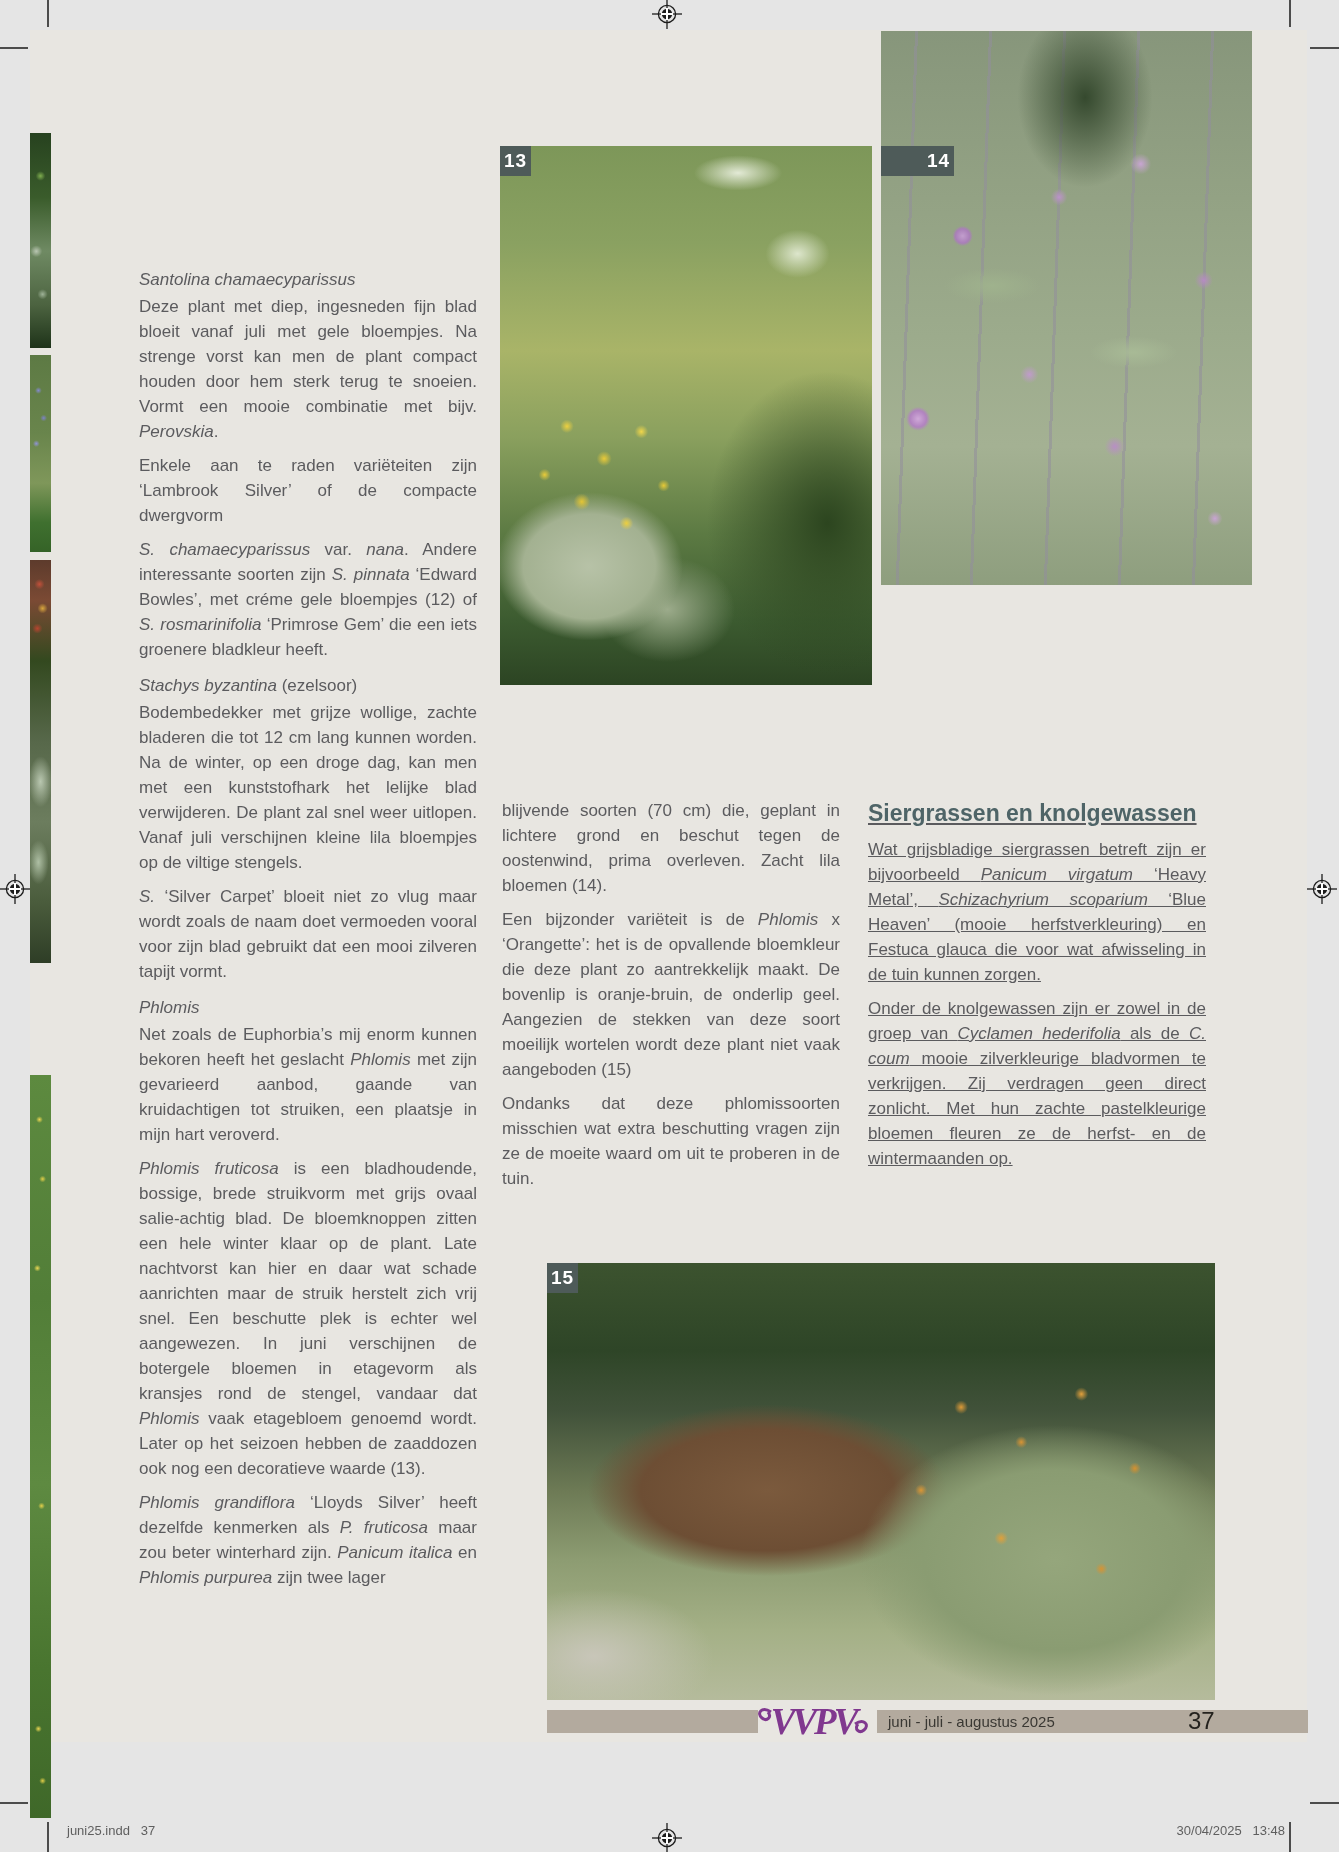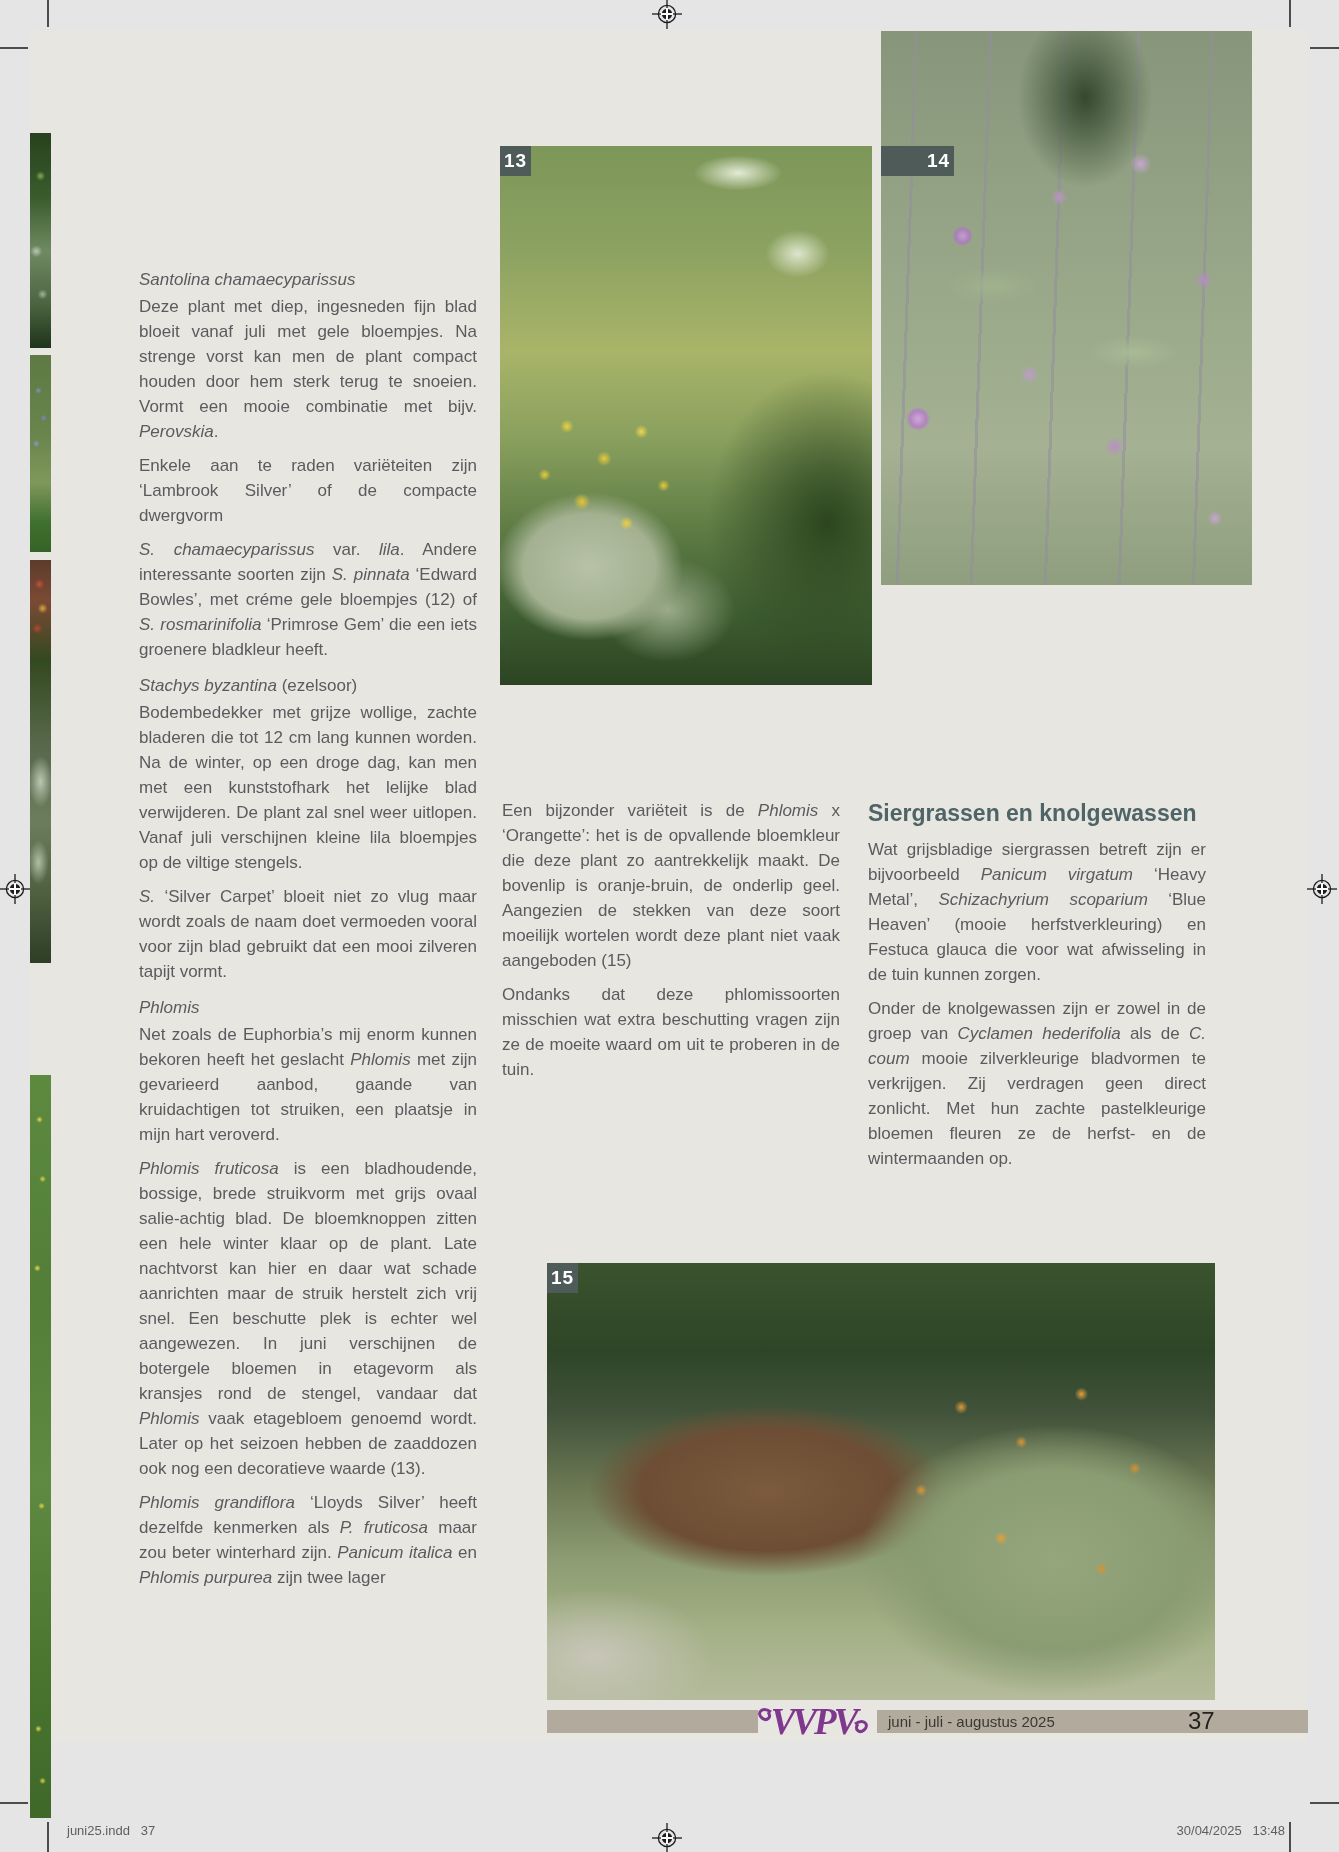--- a/index.html
+++ b/index.html
@@ -91,21 +91,21 @@
     display:flex;align-items:center;justify-content:center;
     font-size:19px;font-weight:bold;letter-spacing:1px;}
 
   
   .col{position:absolute;width:338px;font-size:17px;line-height:25px;color:#5b5b5e;
     text-align:justify;}
   .col p{margin:0 0 9px 0;}
   .col p.h{margin:11px 0 2px 0;}
   .col1{left:139px;top:256px;}
   .col2{left:502px;top:798px;}
-  .col3{left:868px;top:798px;}
+  .col3{left:868px;top:798px;text-decoration:underline;}
   .sechead{font-size:23px;line-height:30px;font-weight:bold;color:#4e6467;
     text-align:left;margin:0 0 10px 0;}
 
   
   .bar{position:absolute;top:1710px;height:23px;background:#b3aa9e;}
   .bar-left{left:547px;width:211px;}
   .bar-right{left:877px;width:431px;}
   .issue{position:absolute;left:888px;top:1710px;height:24px;line-height:23px;
     font-size:15px;color:#3a3833;}
   .pagenum{position:absolute;left:1188px;top:1709px;width:60px;height:24px;line-height:24px;
@@ -141,31 +141,32 @@
     <div class="plabel" style="left:0;top:115px;padding-left:42px;">14</div>
   </div>
   <div class="photo photo15">
     <div class="plabel" style="left:0;top:0;">15</div>
   </div>
 
   <div class="col col1">
     <p class="h"><em>Santolina chamaecyparissus</em></p>
     <p>Deze plant met diep, ingesneden fijn blad  bloeit vanaf juli met gele bloempjes. Na strenge vorst kan men de plant compact houden door hem sterk terug te snoeien. Vormt een mooie combinatie met bijv. <em>Perovskia</em>.</p>
     <p>Enkele aan te raden variëteiten zijn ‘Lambrook Silver’ of de compacte dwergvorm</p>
-    <p><em>S. chamaecyparissus</em> var. <em>lila</em>. Andere interessante soorten zijn <em>S. pinnata</em> ‘Edward Bowles’, met créme gele bloempjes (12) of <em>S. rosmarinifolia</em> ‘Primrose Gem’ die een iets groenere bladkleur heeft.</p>
+    <p><em>S. chamaecyparissus</em> var. <em>nana</em>. Andere interessante soorten zijn <em>S. pinnata</em> ‘Edward Bowles’, met créme gele bloempjes (12) of <em>S. rosmarinifolia</em> ‘Primrose Gem’ die een iets groenere bladkleur heeft.</p>
     <p class="h"><em>Stachys byzantina</em> (ezelsoor)</p>
     <p>Bodembedekker met grijze wollige, zachte bladeren die tot 12 cm lang kunnen worden. Na de winter, op een droge dag, kan men met een kunststofhark het lelijke blad verwijderen. De plant zal snel weer uitlopen. Vanaf juli verschijnen kleine lila bloempjes op de viltige stengels.</p>
     <p><em>S.</em> ‘Silver Carpet’ bloeit niet zo vlug maar wordt zoals de naam doet vermoeden vooral voor zijn blad gebruikt dat een mooi zilveren tapijt vormt.</p>
     <p class="h"><em>Phlomis</em></p>
     <p>Net zoals de Euphorbia’s mij enorm kunnen bekoren heeft het geslacht <em>Phlomis</em> met zijn gevarieerd aanbod, gaande van kruidachtigen tot struiken, een plaatsje in mijn hart veroverd.</p>
     <p><em>Phlomis fruticosa</em> is een bladhoudende, bossige, brede struikvorm met grijs ovaal salie-achtig blad. De bloemknoppen zitten een hele winter klaar op de plant. Late nachtvorst kan hier en daar wat schade aanrichten maar de struik herstelt zich vrij snel. Een beschutte plek is echter wel aangewezen. In juni verschijnen de botergele bloemen in etagevorm als kransjes rond de stengel, vandaar dat <em>Phlomis</em> vaak etagebloem genoemd wordt. Later op het seizoen hebben de zaaddozen ook nog een decoratieve waarde (13).</p>
     <p><em>Phlomis grandiflora</em> ‘Lloyds Silver’ heeft dezelfde kenmerken als <em>P. fruticosa</em> maar zou beter winterhard zijn. <em>Panicum italica</em> en <em>Phlomis purpurea</em> zijn twee lager</p>
   </div>
 
   <div class="col col2">
+    <p>blijvende soorten (70 cm) die, geplant in lichtere grond en beschut tegen de oostenwind, prima overleven. Zacht lila bloemen (14).</p>
     <p>Een bijzonder variëteit is de <em>Phlomis</em> x ‘Orangette’: het is de opvallende bloemkleur die deze plant zo aantrekkelijk maakt. De bovenlip is oranje-bruin, de onderlip geel. Aangezien de stekken van deze soort moeilijk wortelen wordt deze plant niet vaak aangeboden (15)</p>
     <p>Ondanks dat deze phlomissoorten misschien wat extra beschutting vragen zijn ze de moeite waard om uit te proberen in de tuin.</p>
   </div>
 
   <div class="col col3">
     <p class="sechead">Siergrassen en knolgewassen</p>
     <p>Wat grijsbladige siergrassen betreft zijn er bijvoorbeeld <em>Panicum virgatum</em> ‘Heavy Metal’, <em>Schizachyrium scoparium</em> ‘Blue Heaven’ (mooie herfstverkleuring) en Festuca glauca die voor wat afwisseling in de tuin kunnen zorgen.</p>
     <p>Onder de knolgewassen zijn er zowel in de groep van <em>Cyclamen hederifolia</em> als de <em>C. coum</em> mooie zilverkleurige bladvormen te verkrijgen. Zij verdragen geen direct zonlicht. Met hun zachte pastelkleurige bloemen fleuren ze de herfst- en de wintermaanden op.</p>
   </div>
 

